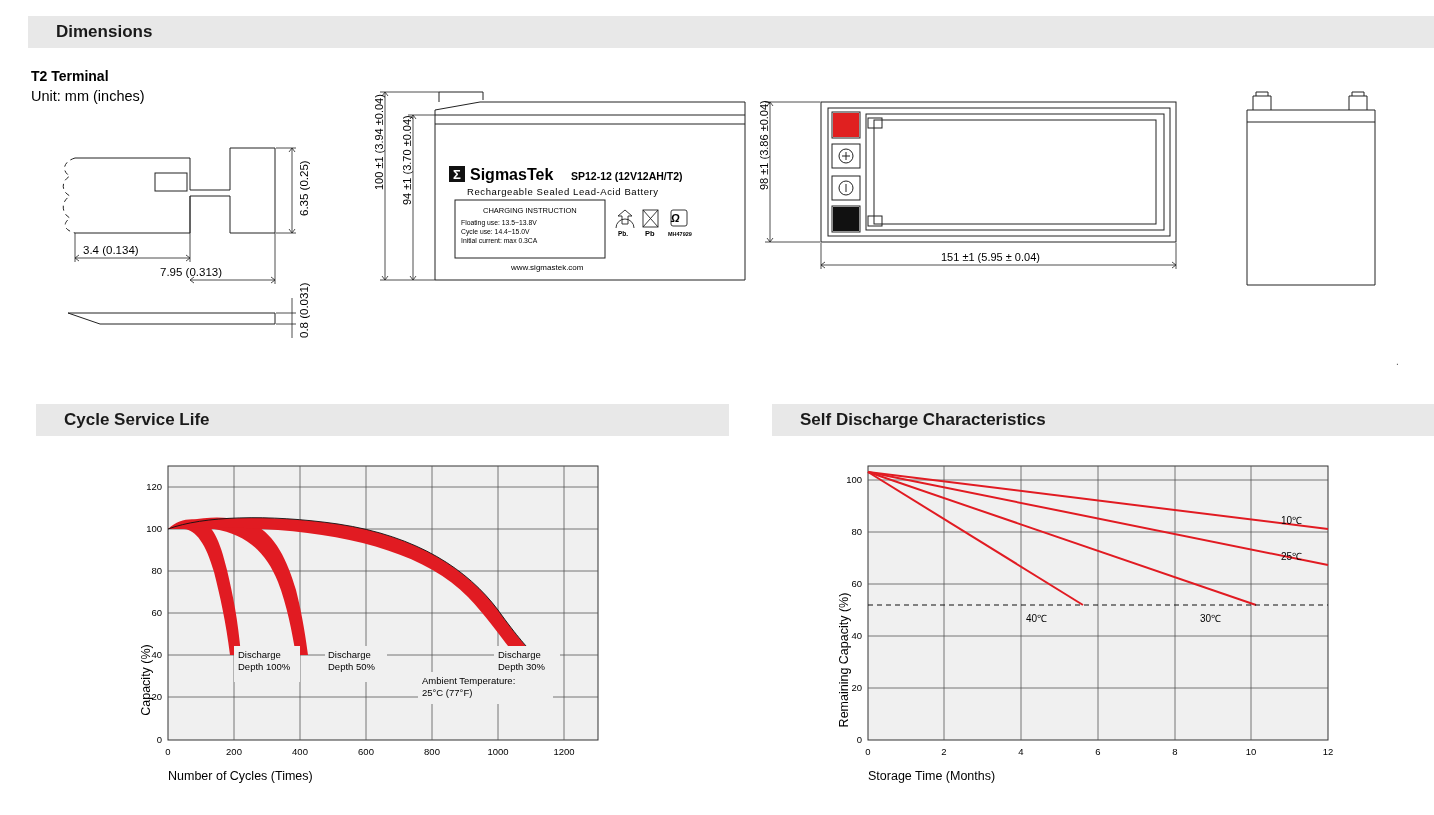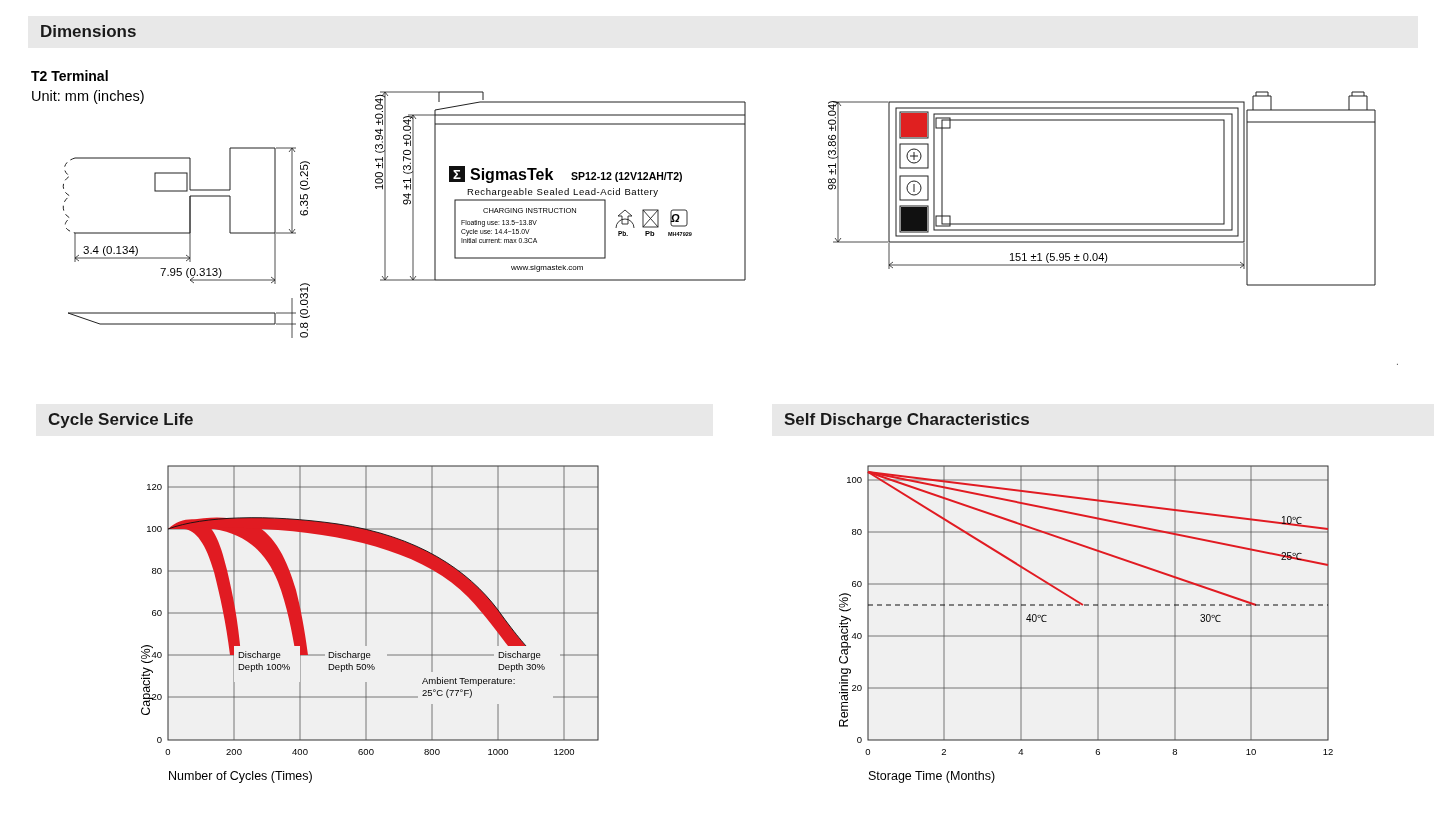--- a/index.html
+++ b/index.html
@@ -1,17 +1,17 @@
 <!DOCTYPE html>
 <html><head>
 <meta charset="utf-8">
 <style>
   html,body{margin:0;padding:0;background:#ffffff;}
   body{width:1434px;height:815px;font-family:"Liberation Sans",sans-serif;color:#000;position:relative;overflow:hidden;}
-  .section-header{background:#e8e8e8;height:32px;display:flex;align-items:center;padding-left:12px;}
+  .section-header{background:#e8e8e8;height:32px;display:flex;align-items:center;padding-left:28px;}
   .section-header span{font-size:17px;font-weight:bold;color:#1a1a1a;}
   #dim-header{position:absolute;left:28px;top:16px;width:1378px;}
   #cycle-header{position:absolute;left:36px;top:404px;width:665px;}
   #self-header{position:absolute;left:748px;top:404px;width:658px;margin-left:24px;}
 
   .t2-title{position:absolute;left:31px;top:68px;font-size:14px;font-weight:bold;}
   .t2-unit{position:absolute;left:31px;top:88px;font-size:14.5px;text-align:right;}
 
   .svgwrap{position:absolute;}
   .lbl{font-family:"Liberation Sans",sans-serif;}
@@ -121,21 +121,21 @@
     <line x1="38" y1="35" x2="38" y2="200"></line>
     <path d="M35,39 L38,35 L41,39"></path>
         <path d="M35,196 L38,200 L41,196"></path>
     <line x1="33" y1="35" x2="60" y2="35"></line>
   </g>
   <text class="lbl" x="8" y="110" font-size="11" transform="rotate(-90 8 110)">100 ±1 (3.94 ±0.04)</text>
   <text class="lbl" x="36" y="125" font-size="11" transform="rotate(-90 36 125)">94 ±1 (3.70 ±0.04)</text>
 </svg>
 </div>
 
-<div class="svgwrap" style="left:824px;top:80px;width:450px;height:230px;">
+<div class="svgwrap" style="left:756px;top:80px;width:450px;height:230px;">
 <svg width="450" height="230" viewBox="0 0 450 230" xmlns="http://www.w3.org/2000/svg">
   <g fill="none" stroke="#222" stroke-width="1">
     <rect x="65" y="22" width="355" height="140"></rect>
     <rect x="72" y="28" width="342" height="128"></rect>
     <rect x="110" y="34" width="298" height="116"></rect>
     <rect x="118" y="40" width="282" height="104"></rect>
     <rect x="76" y="32" width="28" height="26"></rect>
     <rect x="76" y="126" width="28" height="26"></rect>
     <rect x="76" y="64" width="28" height="24"></rect>
     <rect x="76" y="96" width="28" height="24"></rect>

